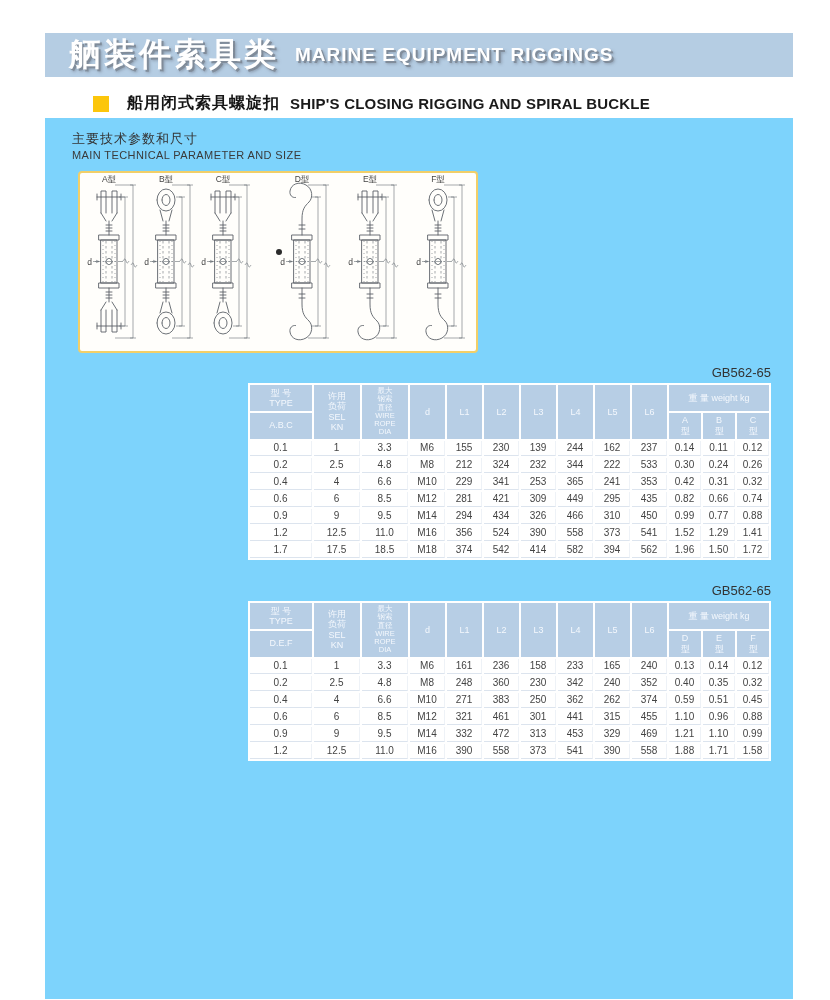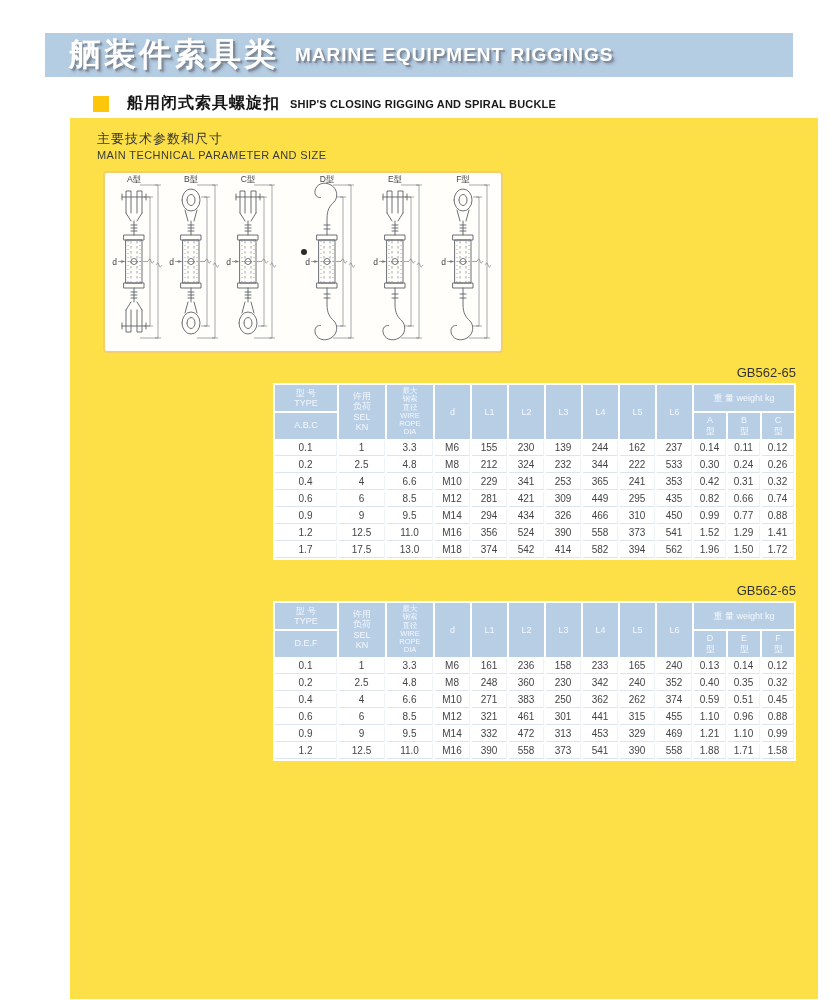--- a/index.html
+++ b/index.html
@@ -18,24 +18,24 @@
   }
   .banner-en {
     font-size:19px; font-weight:bold; color:#ffffff; margin-left:16px; letter-spacing:1px;
     text-shadow:2px 2px 0 rgba(125,136,150,.9), 3px 3px 3px rgba(105,115,130,.55);
   }
 
   
   .section-title { position:absolute; left:45px; top:93px; display:flex; align-items:center;padding-left:48px; }
   .bullet { width:16px; height:16px; background:#fcc60b; display:inline-block; }
   .sec-zh { font-size:16px; font-weight:bold; color:#151515; margin-left:18px; letter-spacing:1px; }
-  .sec-en { font-size:11px; font-weight:bold; color:#1a1a1a; margin-left:10px; letter-spacing:.2px; }
+  .sec-en { font-size:15px; font-weight:bold; color:#1a1a1a; margin-left:10px; letter-spacing:.2px; }
 
   
-  .content { position:absolute; left:45px; top:118px; width:748px; height:881px; background:#fde047;margin-left:25px; }
+  .content { position:absolute; left:45px; top:118px; width:748px; height:881px; background:#7dd3fc; }
   .param-zh { position:absolute; left:27px; top:12px; font-size:13px; color:#333; letter-spacing:1px; }
   .param-en { position:absolute; left:27px; top:31px; font-size:11px; color:#3a3a3a; letter-spacing:.4px; }
 
   
   .diagram-box {
     position:absolute; left:33px; top:53px; width:400px; height:182px;
     background:#fffefb; border:2px solid #f2cf68; border-radius:4px;
   }
   .diagram-box svg { display:block; margin:0 auto; }
   .dwg { stroke:#5b6168; stroke-width:.9; fill:none; stroke-linecap:round; stroke-linejoin:round; }
@@ -327,21 +327,21 @@
                 <td>558</td>
                 <td>373</td>
                 <td>541</td>
                 <td>1.52</td>
                 <td>1.29</td>
                 <td>1.41</td>
               </tr>
               <tr>
                 <td>1.7</td>
                 <td>17.5</td>
-                <td>13.0</td>
+                <td>18.5</td>
                 <td>M18</td>
                 <td>374</td>
                 <td>542</td>
                 <td>414</td>
                 <td>582</td>
                 <td>394</td>
                 <td>562</td>
                 <td>1.96</td>
                 <td>1.50</td>
                 <td>1.72</td>

